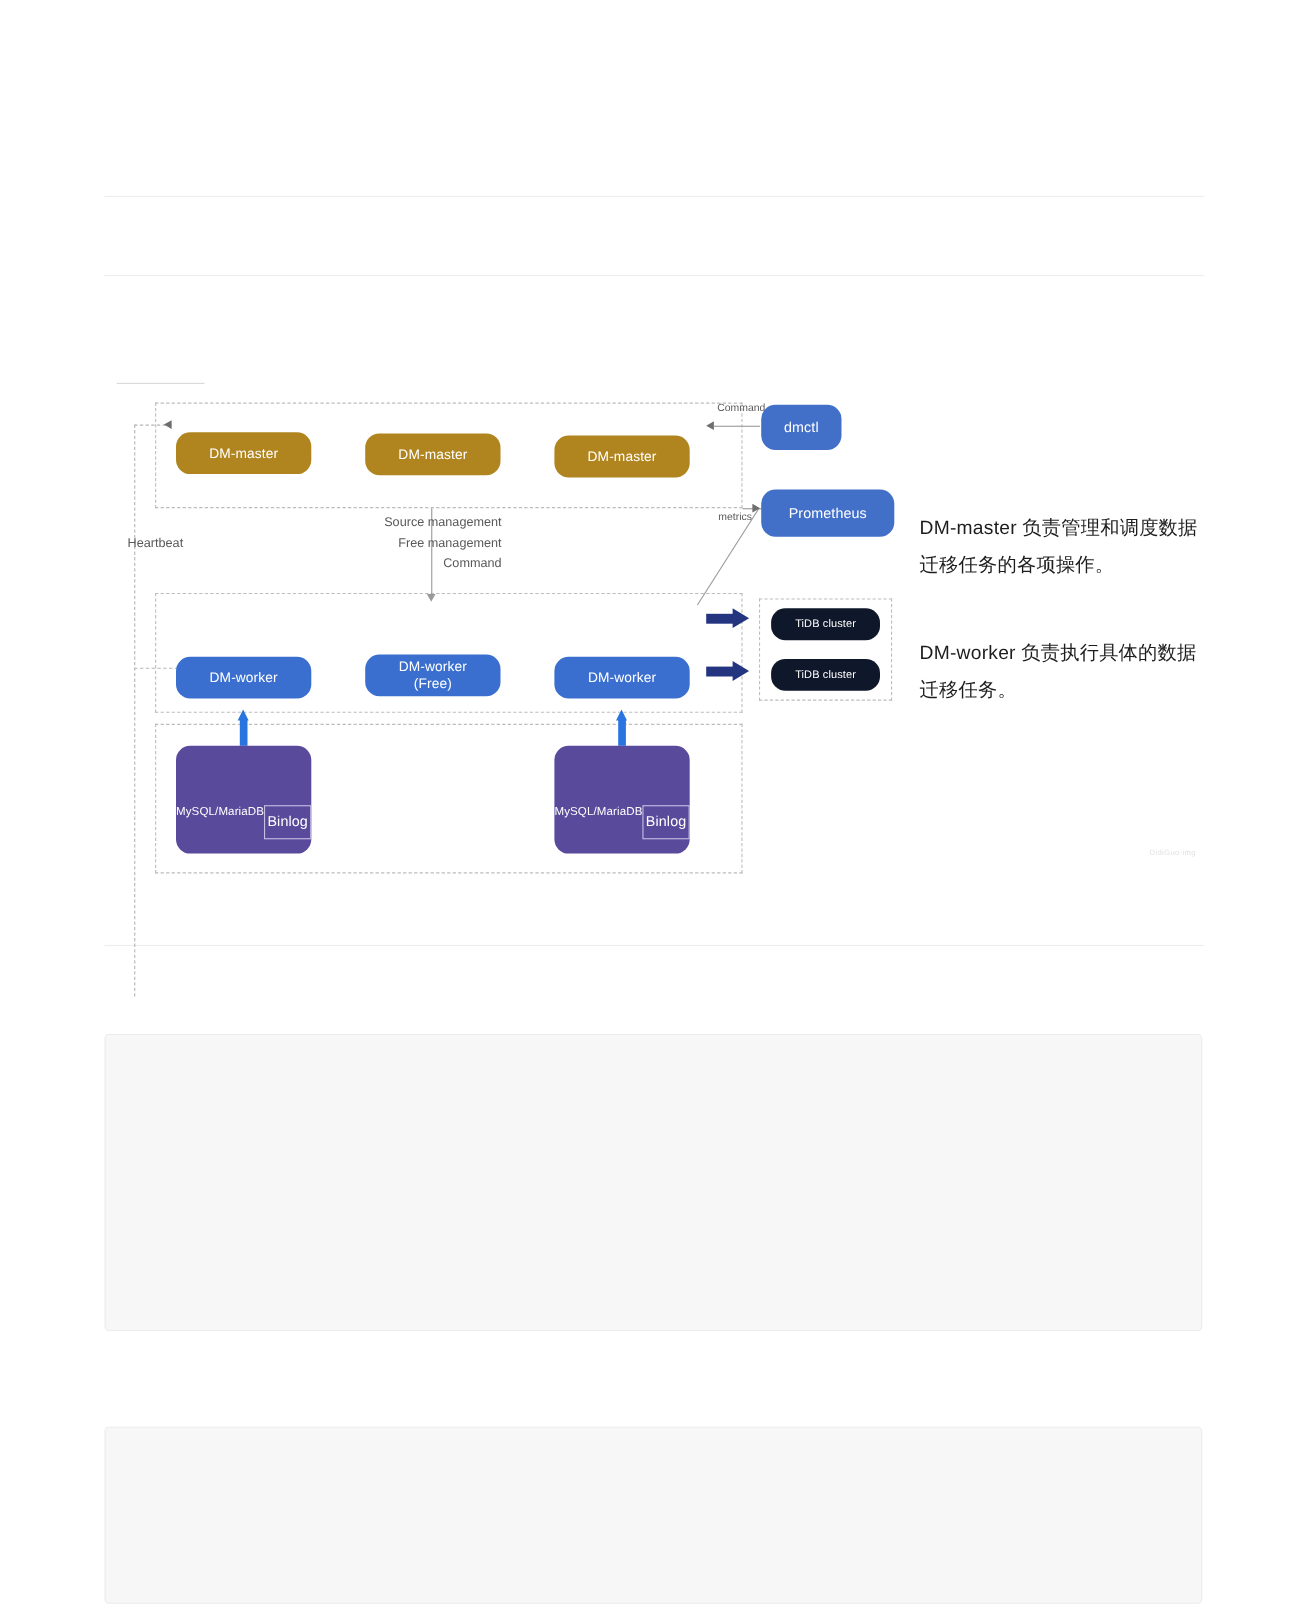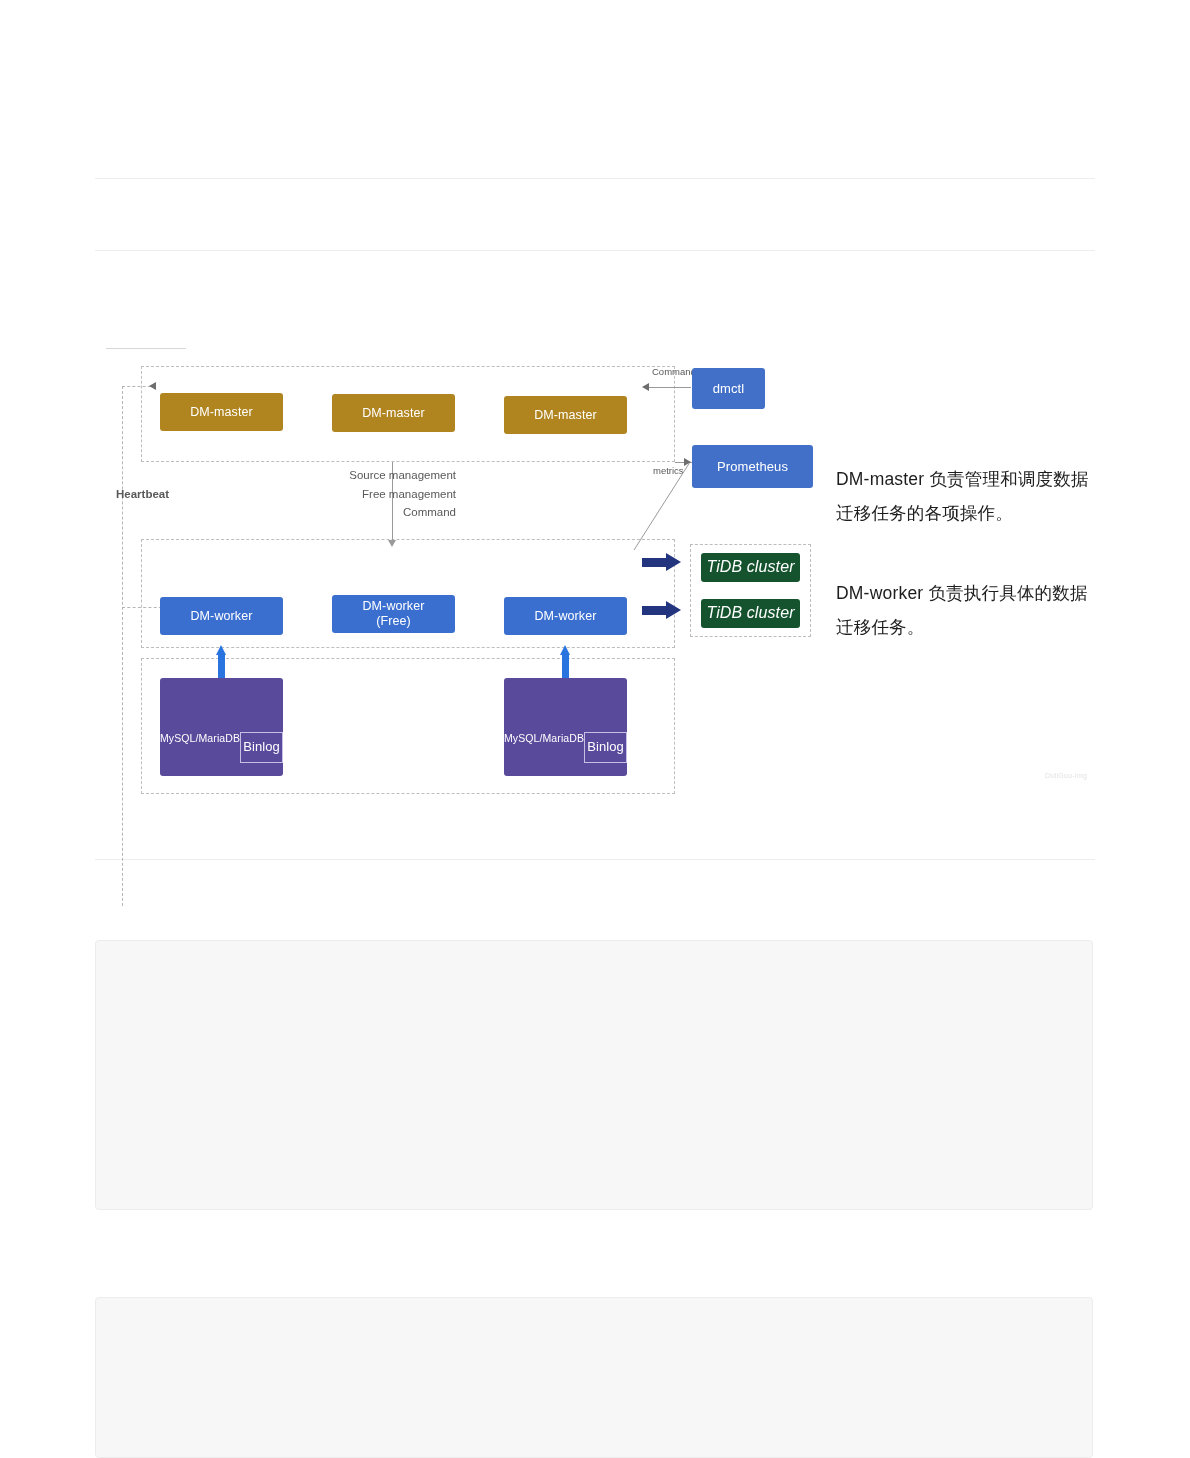--- a/index.html
+++ b/index.html
@@ -37,53 +37,53 @@
   .dashbox{position:absolute;border:1px dashed #bdbdbd;box-sizing:border-box;background:transparent;}
   .dash-master{left:37px;  top:26px;  width:534px;height:96px;}
   .dash-worker{left:37px;  top:199px; width:534px;height:109px;}
   .dash-mysql{ left:37px;  top:318px; width:534px;height:136px;}
   .dash-tidb{  left:586px; top:204px; width:121px;height:93px;}
 
   
   .node{
     position:absolute;box-sizing:border-box;
     display:flex;align-items:center;justify-content:center;
-    color:#ffffff;border-radius:3px;text-align:center;
+    color:#ffffff;border-radius:13px;text-align:center;
     line-height:1.18;letter-spacing:.1px;
   }
   .node.master{background:#b0851f;width:123px;height:38px;font-size:12.5px;}
   .m1{left:56px; top:53px;}
   .m2{left:228px;top:54px;}
   .m3{left:400px;top:56px;}
 
   .node.dmctl{background:#4270c9;left:588px;top:28px;width:73px;height:41px;font-size:13px;}
   .node.prom{background:#4270c9;left:588px;top:105px;width:121px;height:43px;font-size:13px;}
 
   .node.worker{background:#3a6fd0;width:123px;height:38px;font-size:12.5px;}
   .w1{left:56px; top:257px;}
   .w2{left:228px;top:255px;}
   .w3{left:400px;top:257px;}
 
-  .node.tidb{background:#14532d;width:99px;height:29px;font-size:16px;left:597px;font-style:italic;}
+  .node.tidb{background:#0f172a;width:99px;height:29px;font-size:10px;left:597px;}
   .t1{top:213px;}
   .t2{top:259px;}
 
   .node.mysql{
     background:#5a4a9c;width:123px;height:98px;left:56px;top:338px;
     flex-direction:row;justify-content:flex-start;padding-top:22px;font-size:10.5px;
   }
   .node.mysql.m-right{left:400px;}
   .binlog{
     margin-top:18px;width:84px;height:29px;border:1px solid #c7c0e4;
     display:flex;align-items:center;justify-content:center;font-size:13px;color:#fff;
   }
 
   
   .lbl{position:absolute;color:#595959;font-size:11.5px;white-space:nowrap;}
-  .lbl.heartbeat{left:12px; top:148px;font-size:11.5px;font-weight:bold;}
+  .lbl.heartbeat{left:12px; top:148px;font-size:11.5px;}
   .lbl.command-top{left:548px;top:26px;font-size:9.5px;}
   .lbl.metrics{left:549px;top:125px;font-size:9.5px;}
   .stack{position:absolute;left:232px;top:126px;width:120px;text-align:right;color:#595959;font-size:11.5px;line-height:18.5px;}
 
   
   .ln{position:absolute;background:#9a9a9a;}
   .ln.v{width:1px;}
   .ln.h{height:1px;}
 
   

